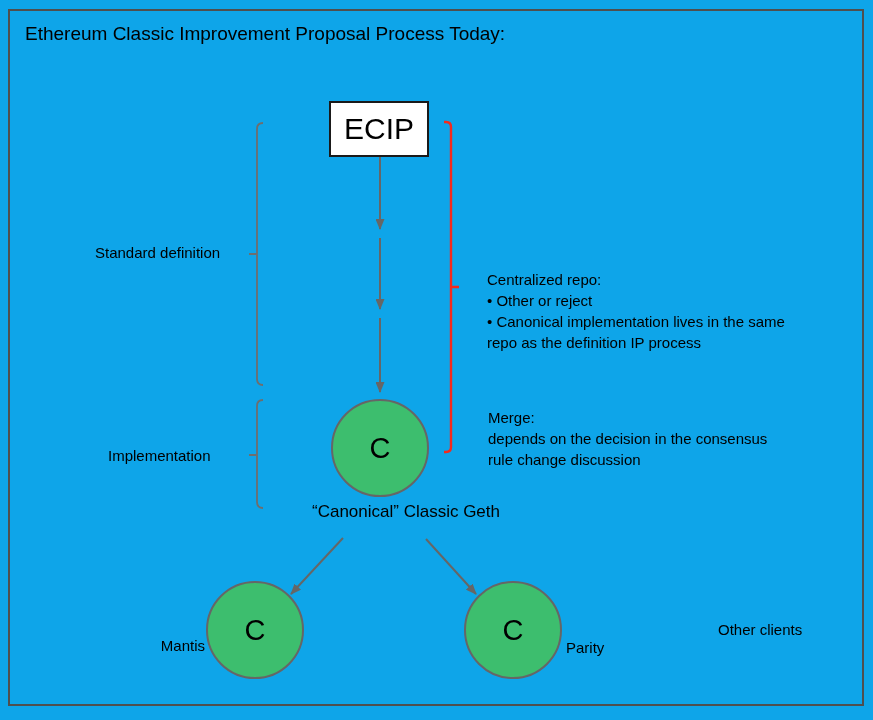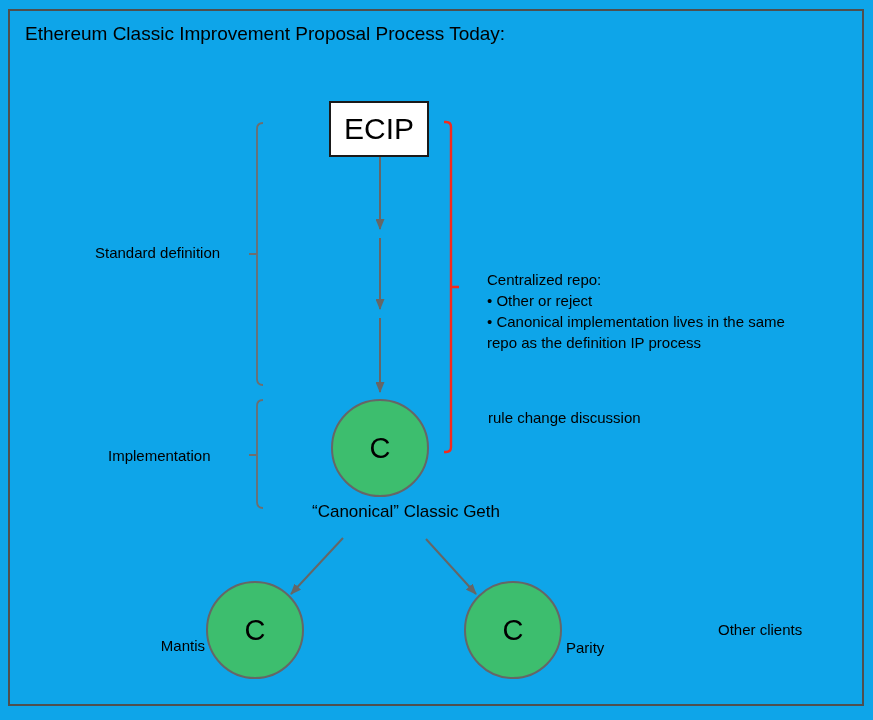--- a/index.html
+++ b/index.html
@@ -83,16 +83,18 @@
 
 
   <div id="ann-centralized" class="abs ann">
     <div>Centralized repo:</div>
     <div>• Other or reject</div>
     <div>• Canonical implementation lives in the same</div>
     <div>repo as the definition IP process</div>
   </div>
 
   <div id="ann-merge" class="abs ann">
+    <div>Merge:</div>
+    <div>depends on the decision in the consensus</div>
     <div>rule change discussion</div>
   </div>
 
 </div>
 
 </body></html>

